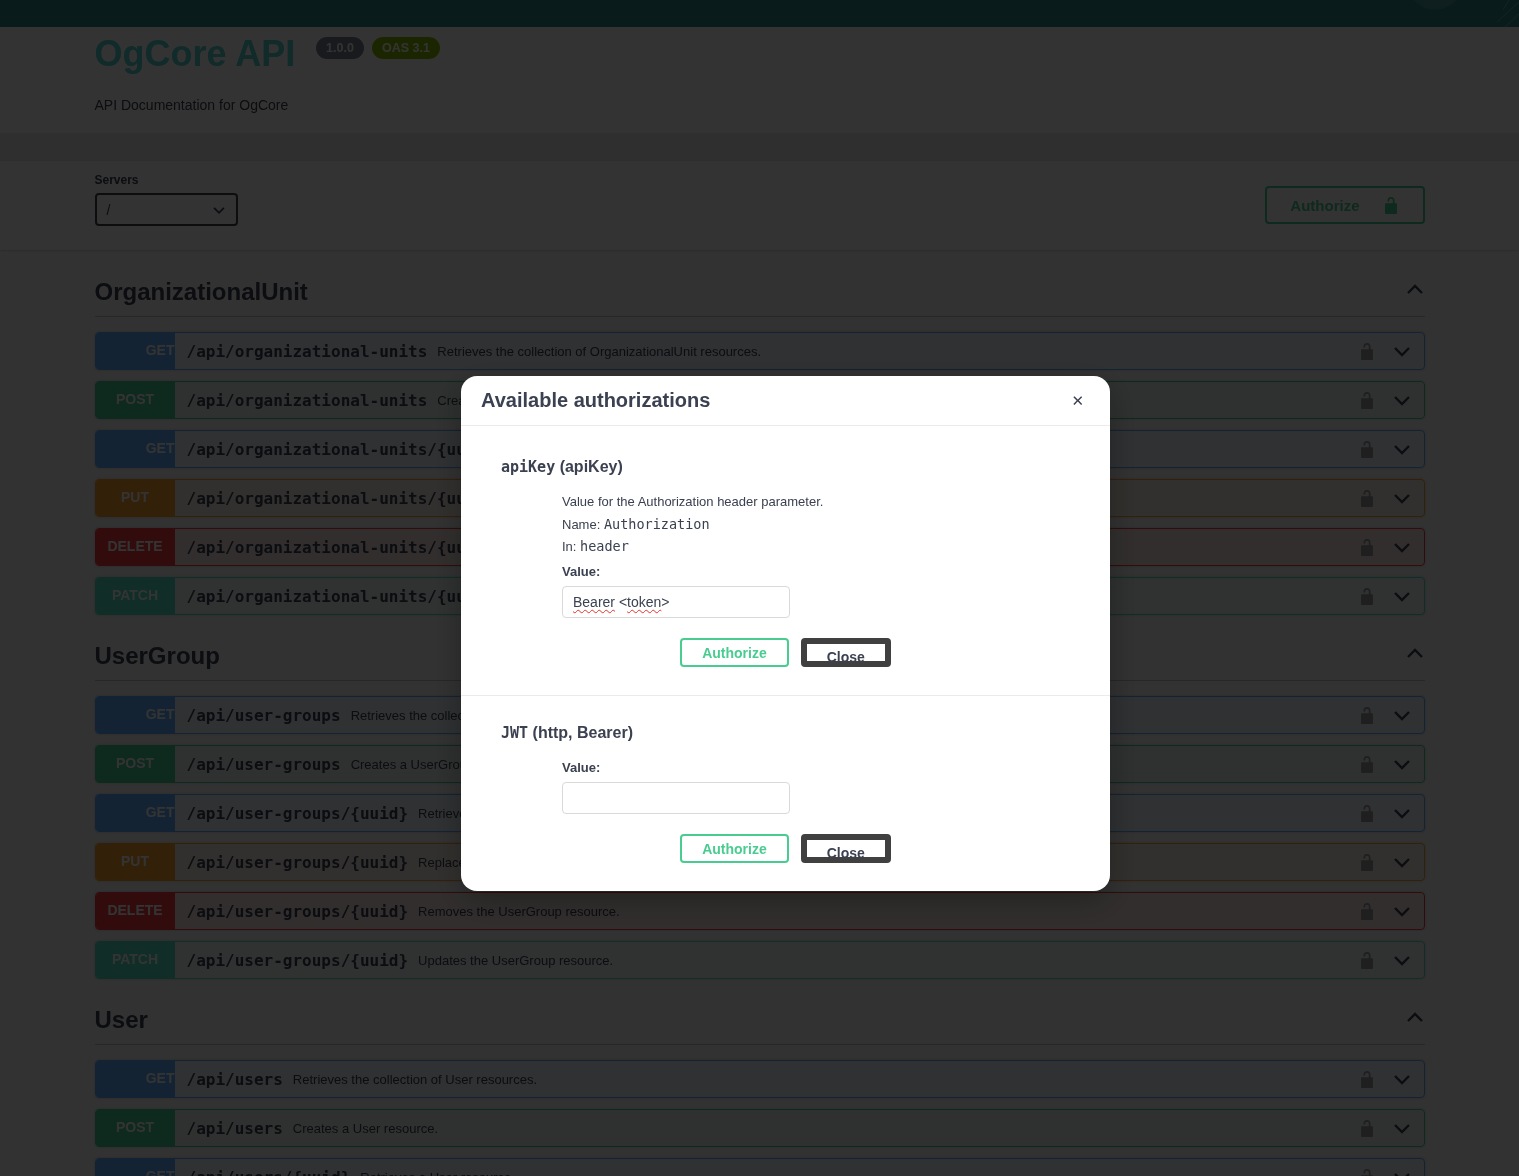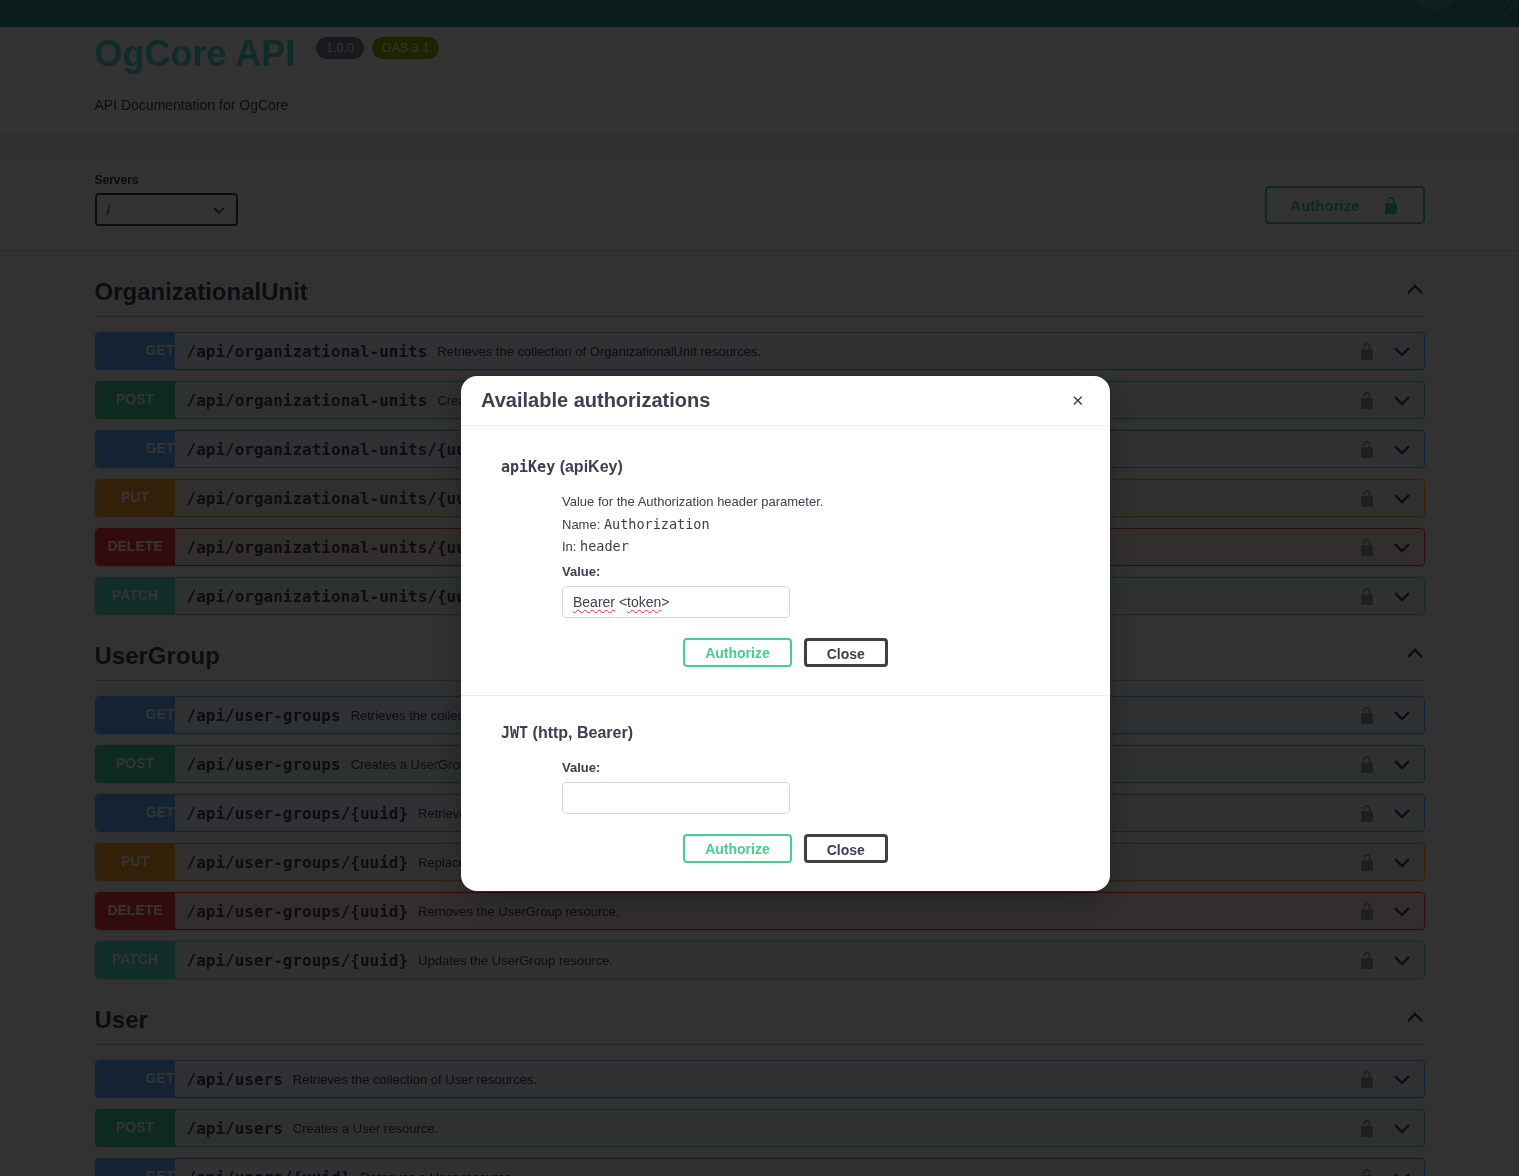--- a/index.html
+++ b/index.html
@@ -10,21 +10,21 @@
   
   .topbar { position: relative; height: 27px; background: #2d8787; overflow: hidden; }
   .topbar-circle { position: absolute; right: 57px; top: -44px; width: 54px; height: 54px;
                    border-radius: 50%; background: rgba(255,255,255,.14); }
   .topbar-branches { position: absolute; right: 0; top: 0; height: 27px; width: 60px; }
 
   
   .info-wrap { background: #fff; padding: 6px 0 20px; }
   .api-title { font-size: 36px; font-weight: 700; color: #54cfcf; display: inline-block; }
   .hdr-badges { display: inline-flex; gap: 8px; vertical-align: top; margin-left: 12px; margin-top: 4px; }
-  .pill { border-radius: 57px; color: #fff; font-size: 12.5px; font-weight: 400; padding: 4px 10px; }
+  .pill { border-radius: 57px; color: #fff; font-size: 12.5px; font-weight: 700; padding: 4px 10px; }
   .pill-version { background: #7d8492; }
   .pill-oas { background: #89bf04; }
   .api-desc { margin-top: 22px; font-size: 14px; color: #3b4151; }
 
   .band { height: 28px; background: #e8e8e8; }
 
   
   .scheme-wrap { background: #fff; box-shadow: 0 1px 2px 0 rgba(0,0,0,.15); padding: 12px 0 24px; }
   .scheme-row { display: flex; align-items: flex-end; justify-content: space-between; }
   .servers-label { display: block; font-size: 12px; font-weight: 700; color: #3b4151; margin-bottom: 6px; }
@@ -88,21 +88,21 @@
   .value-label { font-size: 13px; font-weight: 700; color: #3b4151; margin: 10px 0 7px; }
   .fake-input, .real-input { width: 228px; height: 32px; border: 1px solid #d9d9d9; border-radius: 4px;
                  padding: 0 10px; font-size: 14px; color: #3b4151; background: #fff;
                  font-family: "Liberation Sans", sans-serif; }
   .fake-input { display: flex; align-items: center; white-space: pre; }
   .sq { text-decoration: underline; text-decoration-style: wavy; text-decoration-color: #e5342b;
         text-decoration-thickness: 1px; text-underline-offset: 2px; }
   .btn-row { display: flex; justify-content: center; gap: 12px; margin: 20px 0 8px; }
   .btn-modal { font-size: 14px; padding: 5px 20px; height: 29px; }
   .btn-green { border: 2px solid #49cc90; color: #49cc90; }
-  .btn-gray  { border: 3px solid #404040; color: #3b4151; }
+  .btn-gray  { border: 6px solid #404040; color: #3b4151; }
 </style>
 </head>
 <body>
 
 <div class="page">
 
   <div class="topbar">
     <div class="topbar-circle"></div>
     <svg class="topbar-branches" viewBox="0 0 60 27">
       <g stroke="rgba(220,255,245,.35)" stroke-width="1" fill="none">

